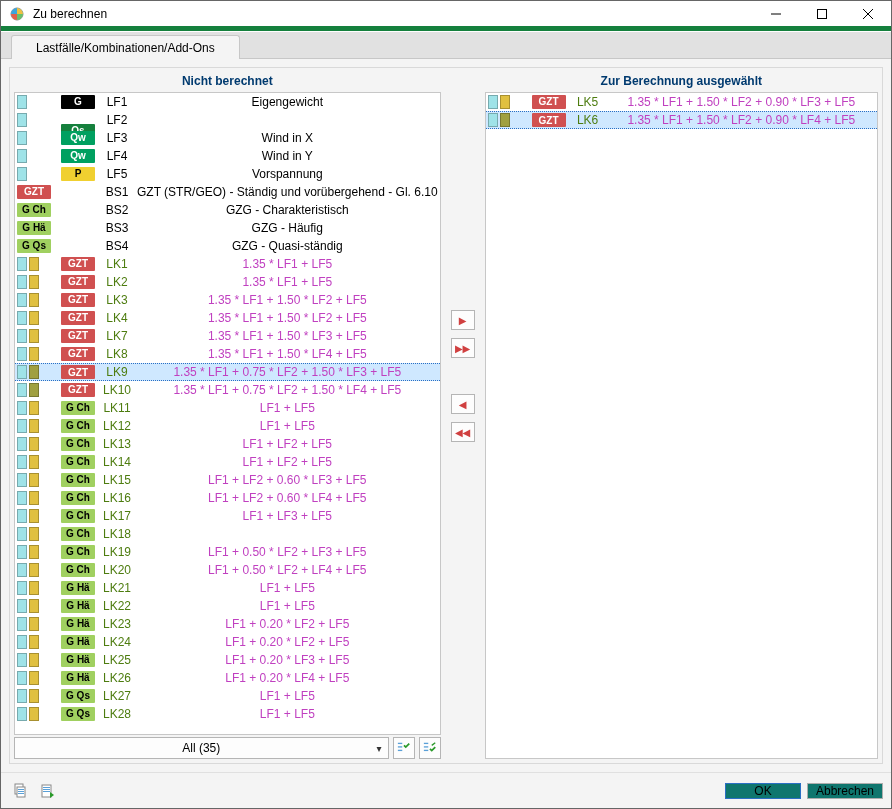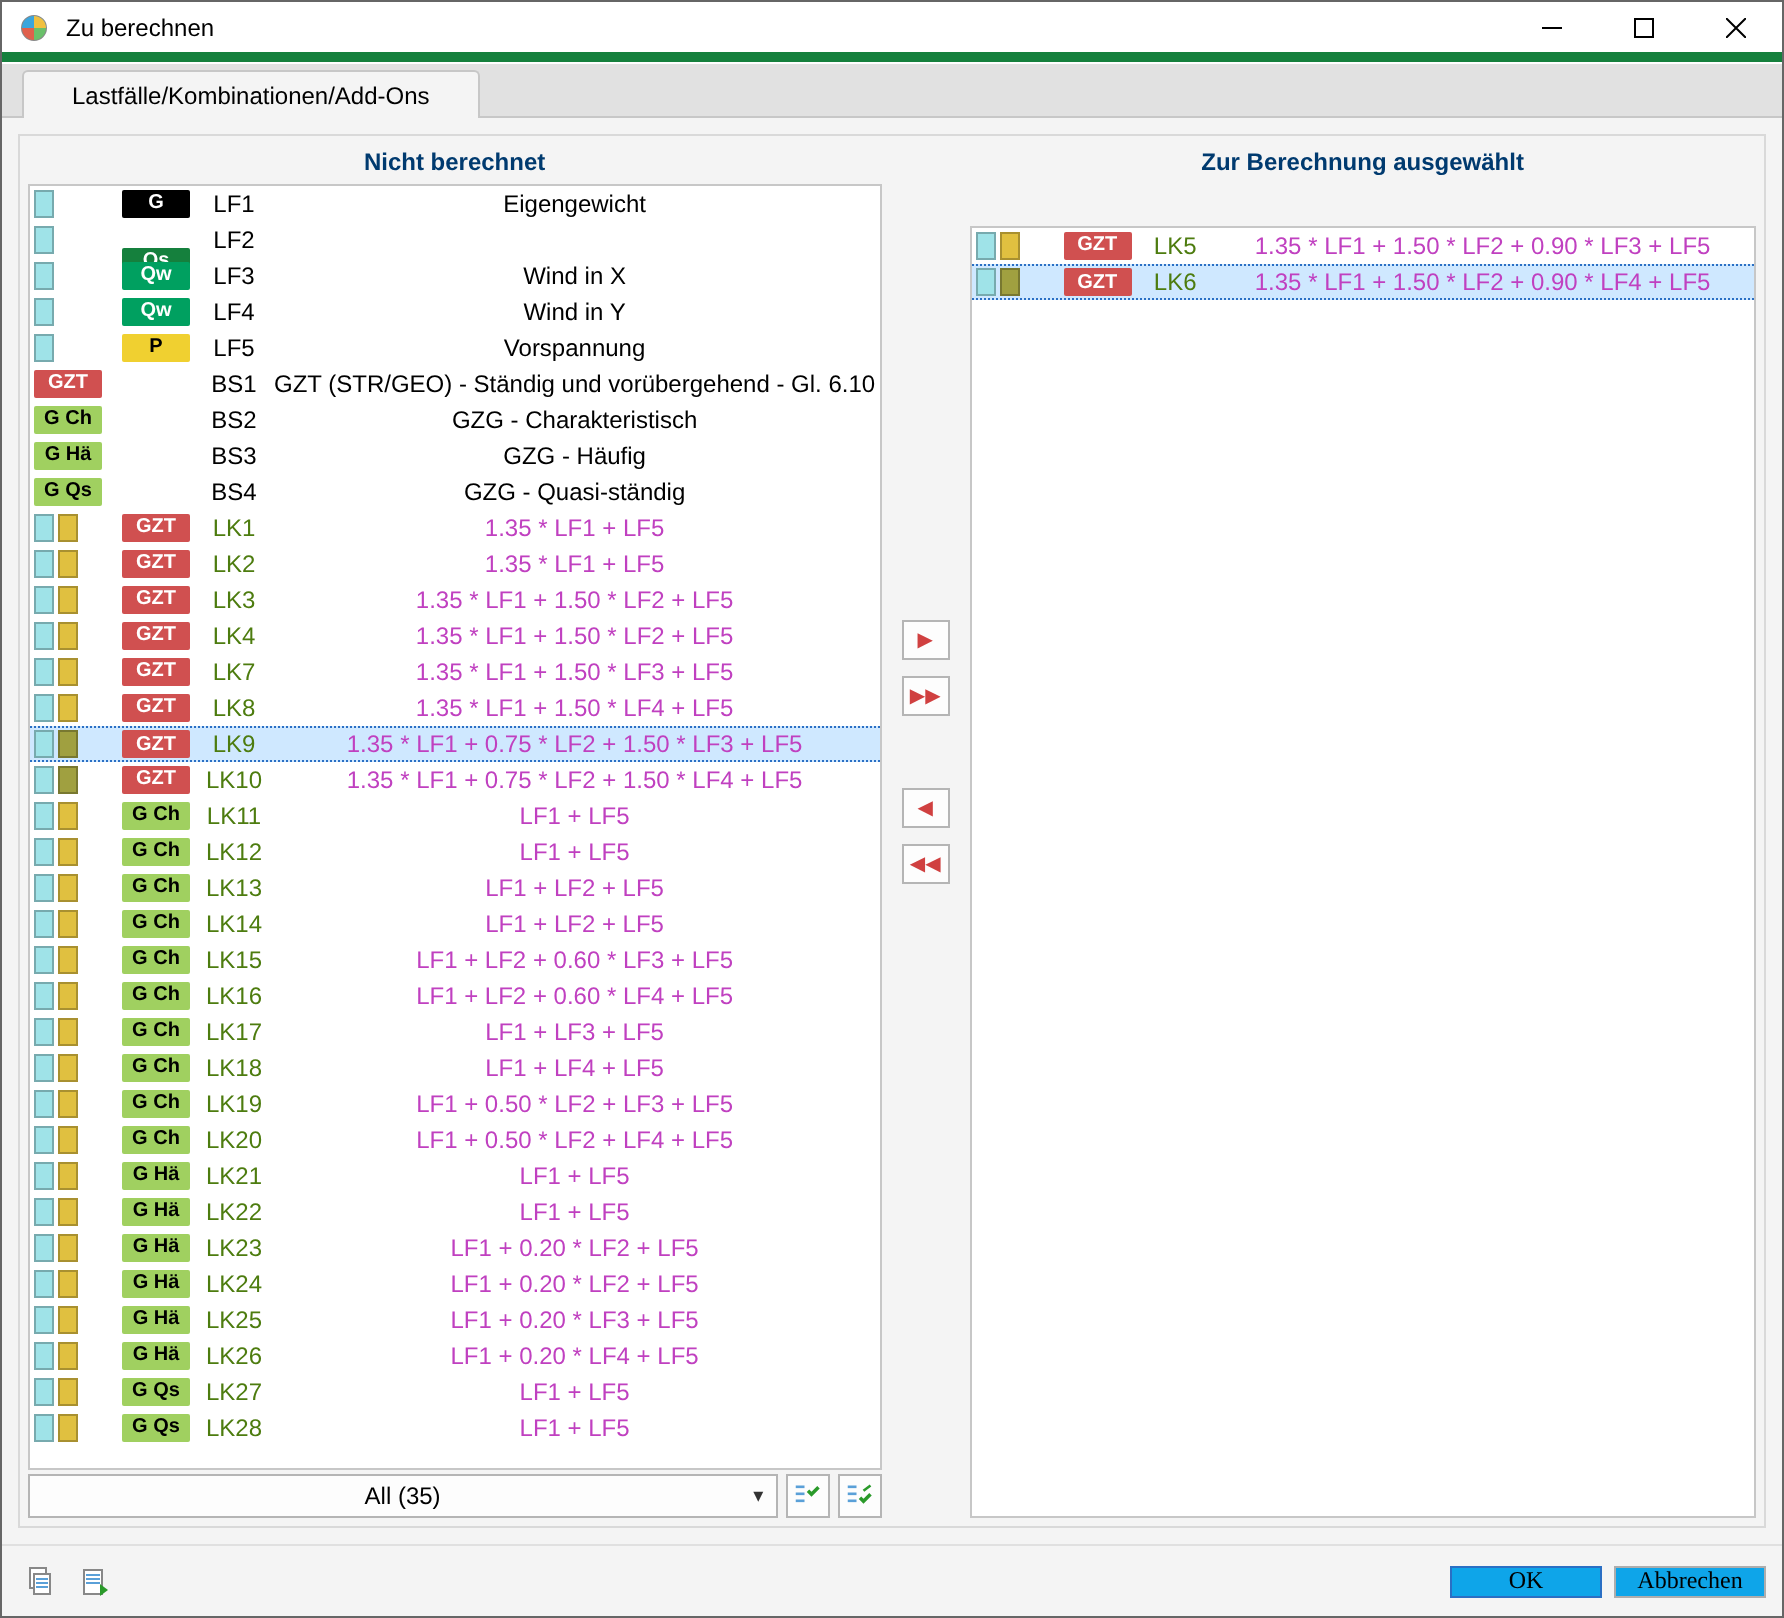--- a/index.html
+++ b/index.html
@@ -57,21 +57,21 @@
     border:1px solid #d9d9d9;
     background:#f4f4f4;
     padding:4px;
   }
   .panel {
     display:flex; flex-direction:column; min-height:0;
     flex:1;
     text-align:center;
   }
   .panel-left { flex:0 0 400px; }
-  .panel-right { flex:1;gap:21px; }
+  .panel-right { flex:1; }
   .panel-title {
     font-weight:bold; font-size:12px; color:#003a6f;
     padding:2px 2px 4px 2px;
   }
   .list-wrap {
     flex:1; overflow:auto;
     background:#fff;
     border:1px solid #c7c7c7;
   }
   .row {
@@ -146,23 +146,23 @@
 
   
   .footer {
     height:36px; background:#f4f4f4;
     border-top:1px solid #e0e0e0;
     display:flex; align-items:center; padding:0 8px;
   }
   .footer .spacer { flex:1; }
   .dlg-btn {
     min-width:76px; height:16px;
-    border:1px solid #adadad; background:#0ea5e9;
+    border:1px solid #adadad; background:#0f766e;
     display:flex; align-items:center; justify-content:center;
-    margin-left:6px; font-size:12px; cursor:pointer;font-family:Liberation Serif, serif;
+    margin-left:6px; font-size:12px; cursor:pointer;
   }
   .dlg-btn.primary { border-color:#2a6fc4; }
 
   .icon-btn {
     width:22px; height:22px; margin-right:6px;
     display:flex; align-items:center; justify-content:center;
     cursor:pointer;
   }
   .icon-btn svg { width:16px; height:16px; }
 
@@ -463,21 +463,20 @@
           </div>
           <div class="row lk">
             <span class="cell-flags">
               <span class="chip chip-cyan"></span>
               <span class="chip chip-gold"></span>
             </span>
             <span class="cell-badge">
               <span class="badge" style="background: rgb(160, 208, 96); color: rgb(0, 0, 0);">G Ch</span>
             </span>
             <span class="cell-id">LK18</span>
-            <span class="cell-desc">LF1 + LF4 + LF5</span>
           </div>
           <div class="row lk">
             <span class="cell-flags">
               <span class="chip chip-cyan"></span>
               <span class="chip chip-gold"></span>
             </span>
             <span class="cell-badge">
               <span class="badge" style="background: rgb(160, 208, 96); color: rgb(0, 0, 0);">G Ch</span>
             </span>
             <span class="cell-id">LK19</span>

